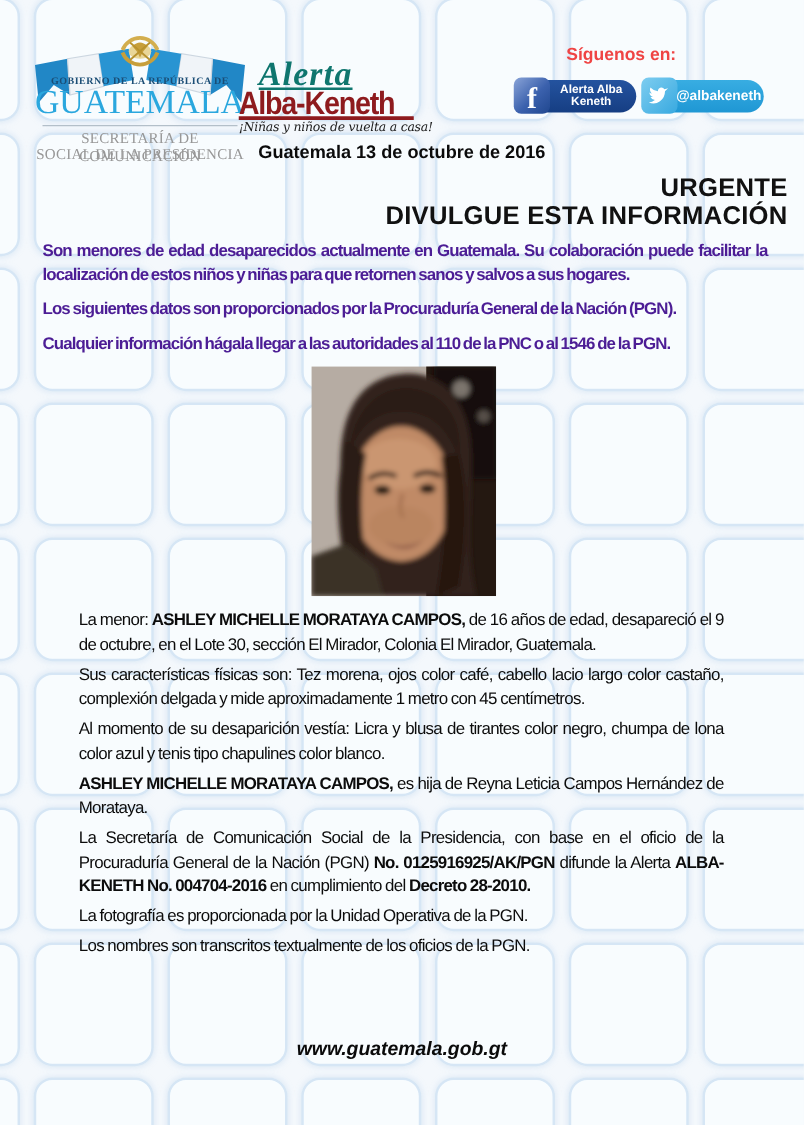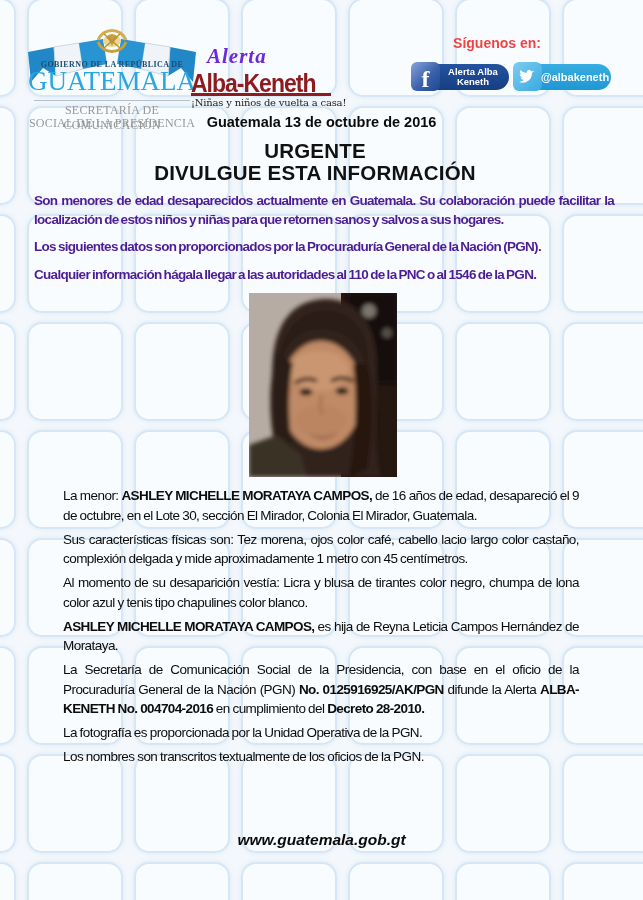--- a/index.html
+++ b/index.html
@@ -33,27 +33,27 @@
     color:#2aa7de;letter-spacing:0px;}
   .gov-div{position:absolute;left:8px;top:76px;width:156px;height:1px;background:#b3bfc9;}
   .gov-dept{position:absolute;left:0;width:172px;text-align:center;
     font-family:"Liberation Serif", serif;font-size:12px;color:#979797;letter-spacing:.2px;}
   .gov-dept.l1{top:79px;} .gov-dept.l2{top:92px;}
 
   
   .alba{position:absolute;left:191px;top:46px;width:142px;}
   .alba-alerta{position:absolute;left:16px;top:-2px;
     font-family:"Liberation Serif", serif;font-style:italic;font-weight:bold;
-    font-size:21px;color:#6d28d9;letter-spacing:1px;}
+    font-size:27px;color:#0f766e;letter-spacing:1px;text-decoration:underline;}
   .alba-name{position:absolute;left:0;top:22px;width:142px;
     font-weight:bold;font-size:23px;color:#8e1b1e;letter-spacing:-1px;
     transform:scaleY(1.12);transform-origin:left top;white-space:nowrap;}
   .alba-bar{position:absolute;left:0;top:47px;width:140px;height:3px;background:#8e1b1e;}
   .alba-tag{position:absolute;left:0;top:51px;width:142px;
-    font-family:"DejaVu Serif", serif;font-size:10px;
+    font-family:"DejaVu Serif", serif;font-style:italic;font-size:10px;
     color:#1d1d1d;white-space:nowrap;letter-spacing:-.2px;text-align:center;}
 
   
   .social-title{position:absolute;left:392px;top:35px;width:210px;text-align:center;
     font-weight:bold;font-size:14px;color:#ef4444;}
   .badge{position:absolute;top:64px;width:97px;height:26px;border-radius:13px;cursor:pointer;}
   .badge .sq{position:absolute;left:-1px;top:-2px;width:29px;height:29px;border-radius:6px;}
   .badge .lbl{position:absolute;left:29px;top:0;width:64px;height:26px;color:#fff;
     display:flex;flex-direction:column;align-items:center;justify-content:center;
     font-weight:bold;line-height:10px;}
@@ -63,21 +63,21 @@
     text-align:center;line-height:34px;overflow:hidden;}
   .fb .lbl{font-size:9.5px;}
   .tw{left:514px;background:linear-gradient(#38ade2,#1f97d4);}
   .tw .sq{background:linear-gradient(135deg,#7ecdf0,#38a9e0);}
   .tw .sq svg{position:absolute;left:4px;top:5px;}
   .tw .lbl{font-size:11px;}
 
   
   .date-line{position:absolute;left:0;top:114px;width:643px;text-align:center;
     font-weight:bold;font-size:14.5px;color:#0b0b0b;}
-  .urgent{position:absolute;left:0;top:140px;width:630px;text-align:center;
+  .urgent{position:absolute;left:0;top:140px;width:630px;text-align:right;
     font-weight:bold;font-size:20.5px;line-height:22px;color:#111;letter-spacing:.2px;}
 
   
   .intro{position:absolute;left:34px;top:192px;width:580px;}
   .intro p{margin:0 0 9px 0;text-align:justify;font-weight:bold;
     font-size:13.5px;line-height:18.5px;color:#4c1d95;
     letter-spacing:-.7px;word-spacing:-1px;}
 
   
   .photo{position:absolute;left:249px;top:293px;width:148px;height:184px;overflow:hidden;}

